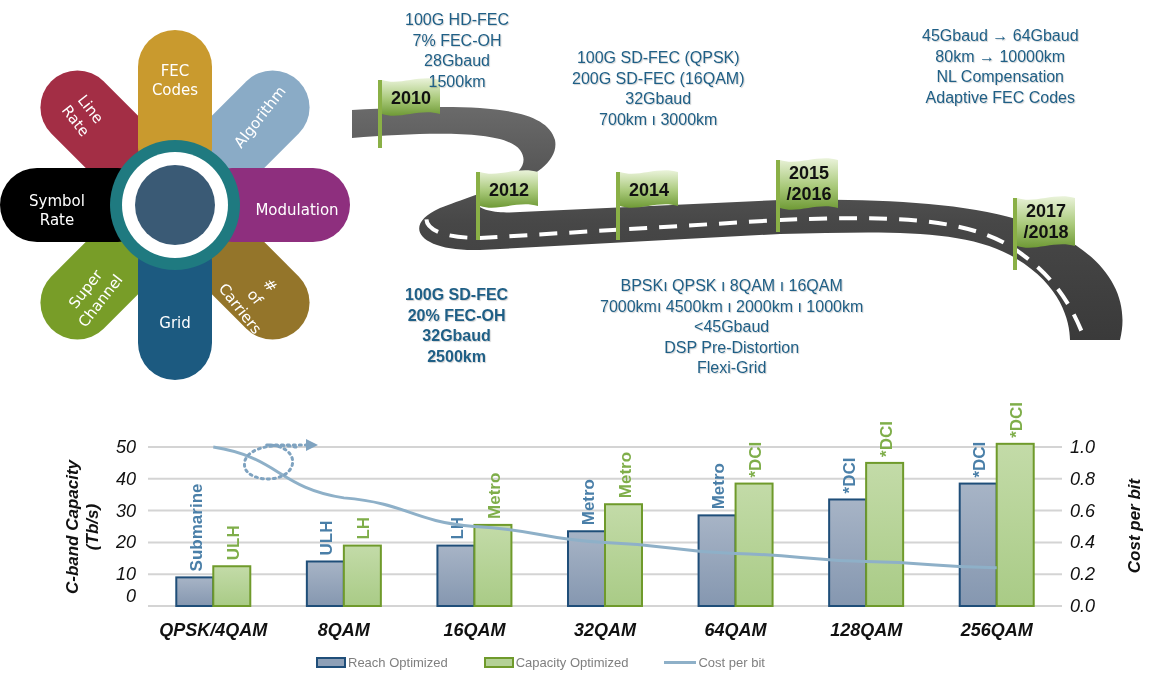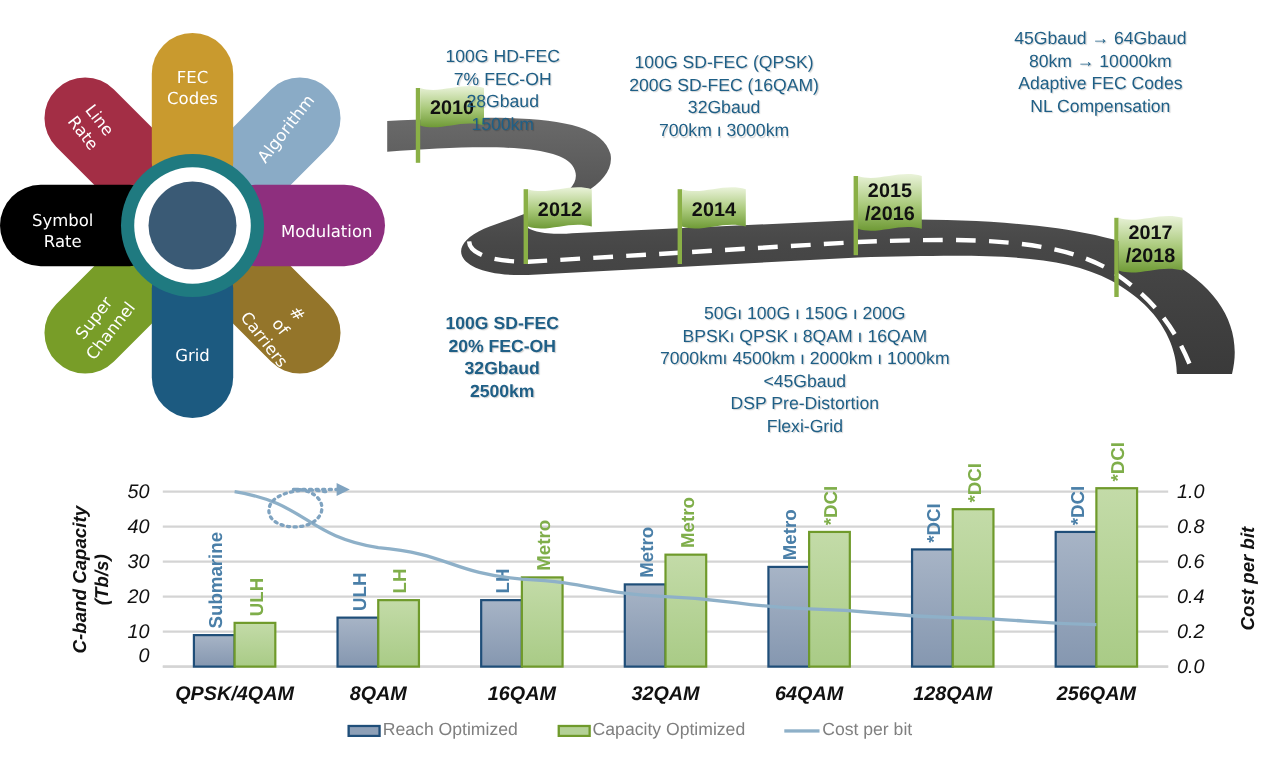--- a/index.html
+++ b/index.html
@@ -2,21 +2,21 @@
 <html><head>
 <meta charset="utf-8">
 <style>
   html,body{margin:0;padding:0;background:#fff;}
   body{width:1154px;height:699px;position:relative;overflow:hidden;font-family:"Liberation Sans",sans-serif;}
   #flower{position:absolute;left:0;top:0;width:360px;height:400px;}
   #road{position:absolute;left:0;top:0;width:1154px;height:400px;}
   .tl-text{position:absolute;color:#1f5f86;font-size:16px;line-height:20.5px;text-align:center;white-space:nowrap;text-shadow:1px 1px 1px rgba(0,0,0,0.18);}
   .tl-text div{white-space:nowrap;}
   #chart{position:absolute;left:0;top:400px;width:1154px;height:299px;}
-  .legend{position:absolute;top:655px;left:316px;display:flex;gap:36px;font-size:16px;color:#7f7f7f;text-align:right;}
+  .legend{position:absolute;top:655px;left:316px;display:flex;gap:36px;font-size:13px;color:#7f7f7f;text-align:right;}
   .legend-item{display:flex;align-items:center;gap:2px;}
   .sw-reach{width:30px;height:11px;background:#8ea0b7;border:2px solid #1f4e79;box-sizing:border-box;display:inline-block;}
   .sw-cap{width:30px;height:11px;background:#b4d196;border:2px solid #6f9a2b;box-sizing:border-box;display:inline-block;}
   .sw-line{width:32px;height:3px;background:#8eb0c8;display:inline-block;}
 </style>
 </head>
 <body>
 
 <svg id="flower" viewBox="0 0 360 400" xmlns="http://www.w3.org/2000/svg">
     <g transform="translate(175,205) rotate(225)">
@@ -98,51 +98,50 @@
       </g>
       <g>
         <rect x="1013" y="198" width="4" height="72" fill="#8ab046"></rect>
         <path d="M1017,198 C1035,204 1055,192 1075,198 L1075,246 C1055,240 1035,252 1017,246 Z" fill="url(#flagGrad)"></path>
         <text x="1046" y="217" text-anchor="middle" font-family="Liberation Sans, sans-serif" font-weight="bold" font-size="18" fill="#111">2017</text>
         <text x="1046" y="238" text-anchor="middle" font-family="Liberation Sans, sans-serif" font-weight="bold" font-size="18" fill="#111">/2018</text>
       </g>
     </g>
 </svg>
 
-<div class="tl-text" id="note-2010" style="left:405px;top:10px;margin-top:32px;">
+<div class="tl-text" id="note-2010" style="left:405px;top:10px;">
     <div>100G HD-FEC</div>
     <div>7% FEC-OH</div>
     <div>28Gbaud</div>
     <div>1500km</div>
   </div>
 <div class="tl-text" id="note-2012" style="left:405px;top:285px;font-weight:bold;">
     <div>100G SD-FEC</div>
     <div>20% FEC-OH</div>
     <div>32Gbaud</div>
     <div>2500km</div>
   </div>
 <div class="tl-text" id="note-2014" style="left:572px;top:48px;">
     <div>100G SD-FEC (QPSK)</div>
     <div>200G SD-FEC (16QAM)</div>
     <div>32Gbaud</div>
     <div>700km  ı  3000km</div>
   </div>
 <div class="tl-text" id="note-2015" style="left:600px;top:276px;">
-    <div>50Gı 100G ı 150G ı 200G</div>
     <div>BPSKı QPSK ı  8QAM ı 16QAM</div>
     <div>7000kmı 4500km ı 2000km ı 1000km</div>
     <div>&lt;45Gbaud</div>
     <div>DSP Pre-Distortion</div>
     <div>Flexi-Grid</div>
   </div>
 <div class="tl-text" id="note-2017" style="left:922px;top:26px;">
     <div>45Gbaud → 64Gbaud</div>
     <div>80km → 10000km</div>
+    <div>NL Compensation</div>
     <div>Adaptive FEC Codes</div>
-    <div>NL Compensation</div>
   </div>
 
 <svg id="chart" viewBox="0 400 1154 299" xmlns="http://www.w3.org/2000/svg">
   <defs>
     <linearGradient id="reachGrad" x1="0" y1="0" x2="0" y2="1">
       <stop offset="0" stop-color="#a7b4c6"></stop>
       <stop offset="1" stop-color="#8597b0"></stop>
     </linearGradient>
     <linearGradient id="capGrad" x1="0" y1="0" x2="0" y2="1">
       <stop offset="0" stop-color="#c3dba8"></stop>

